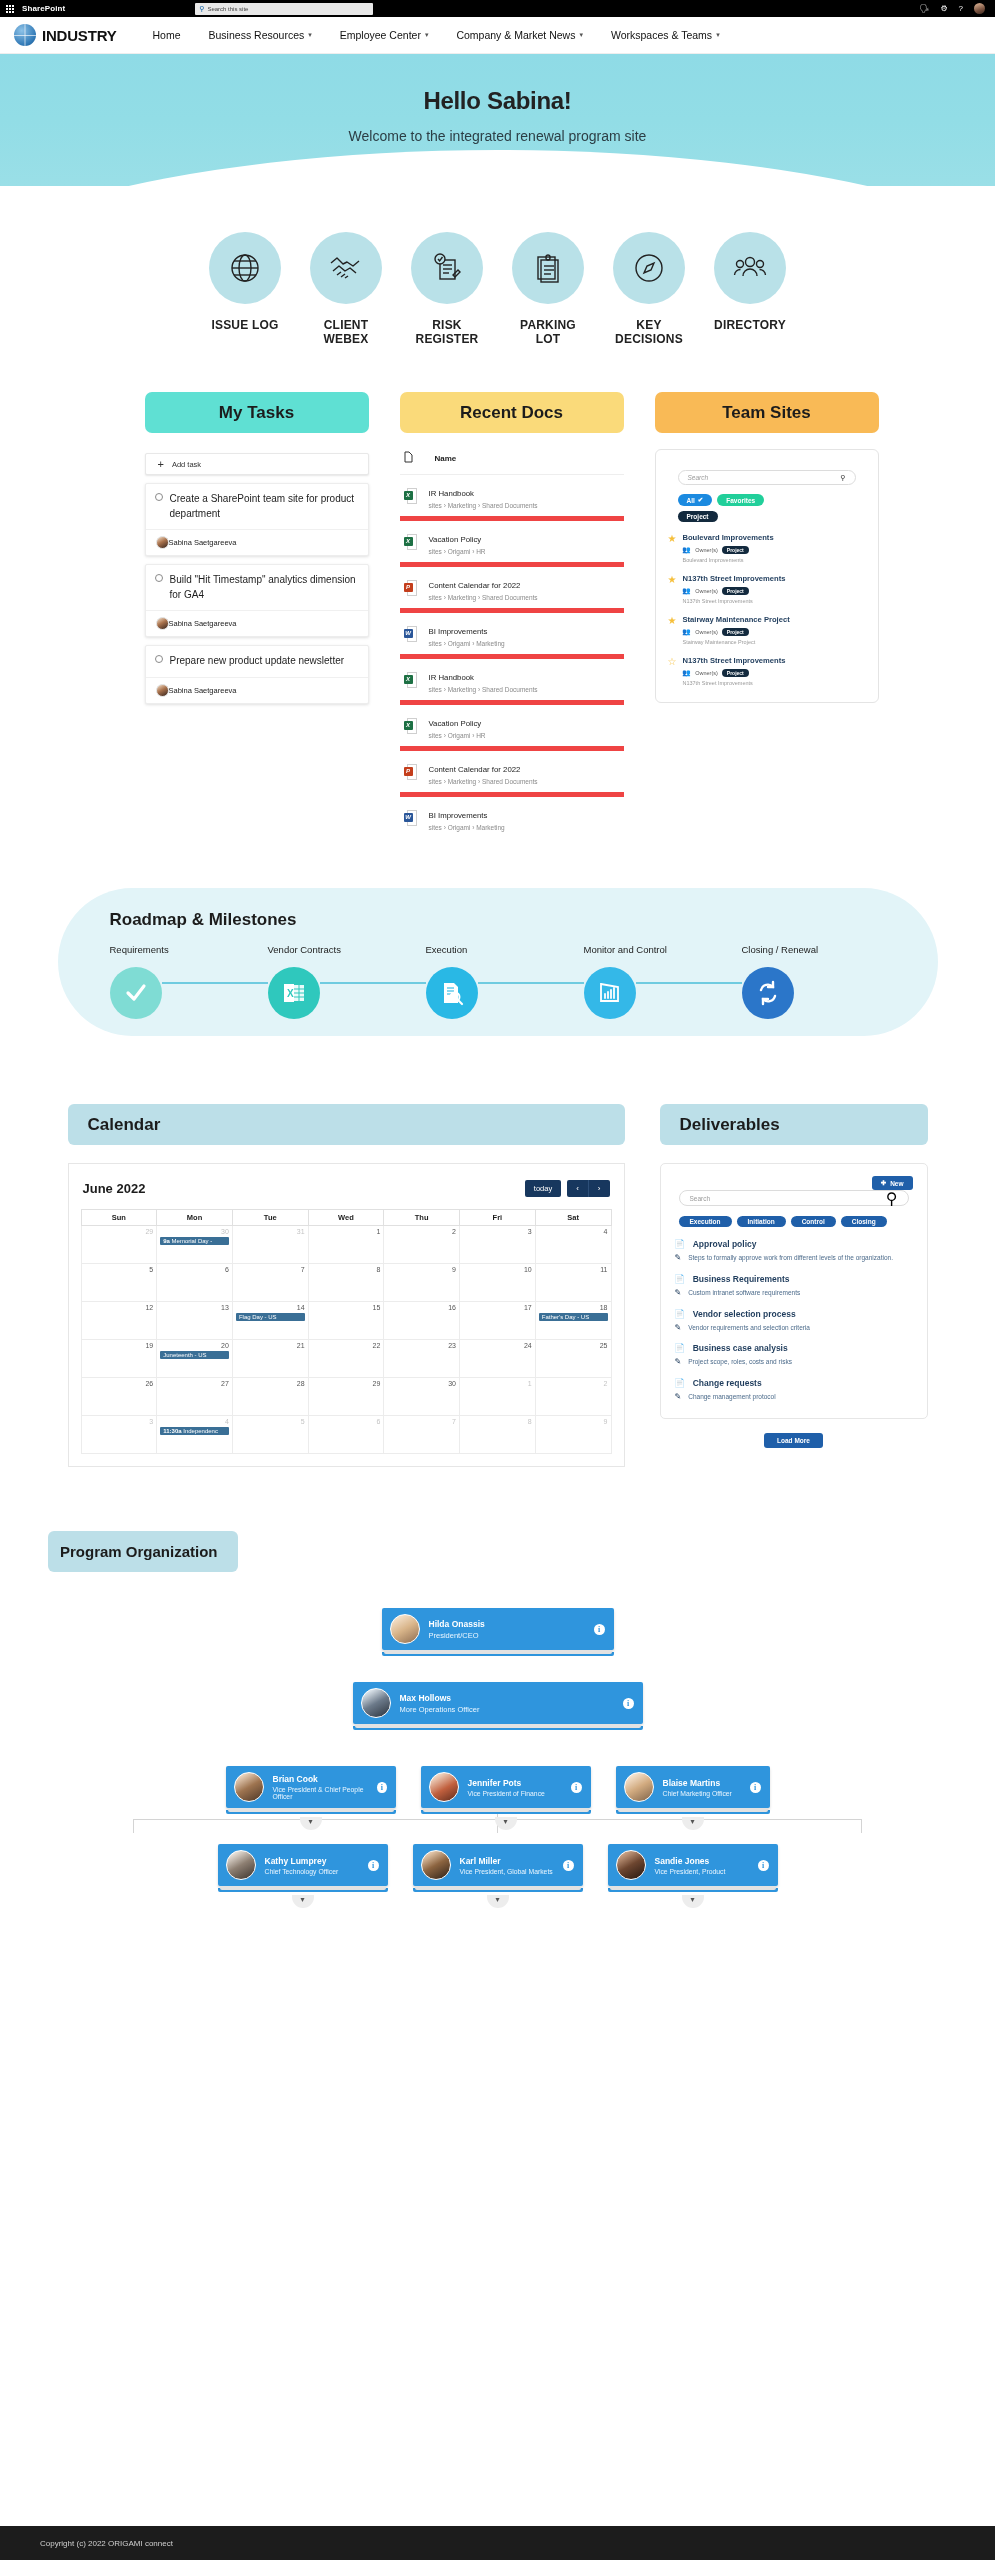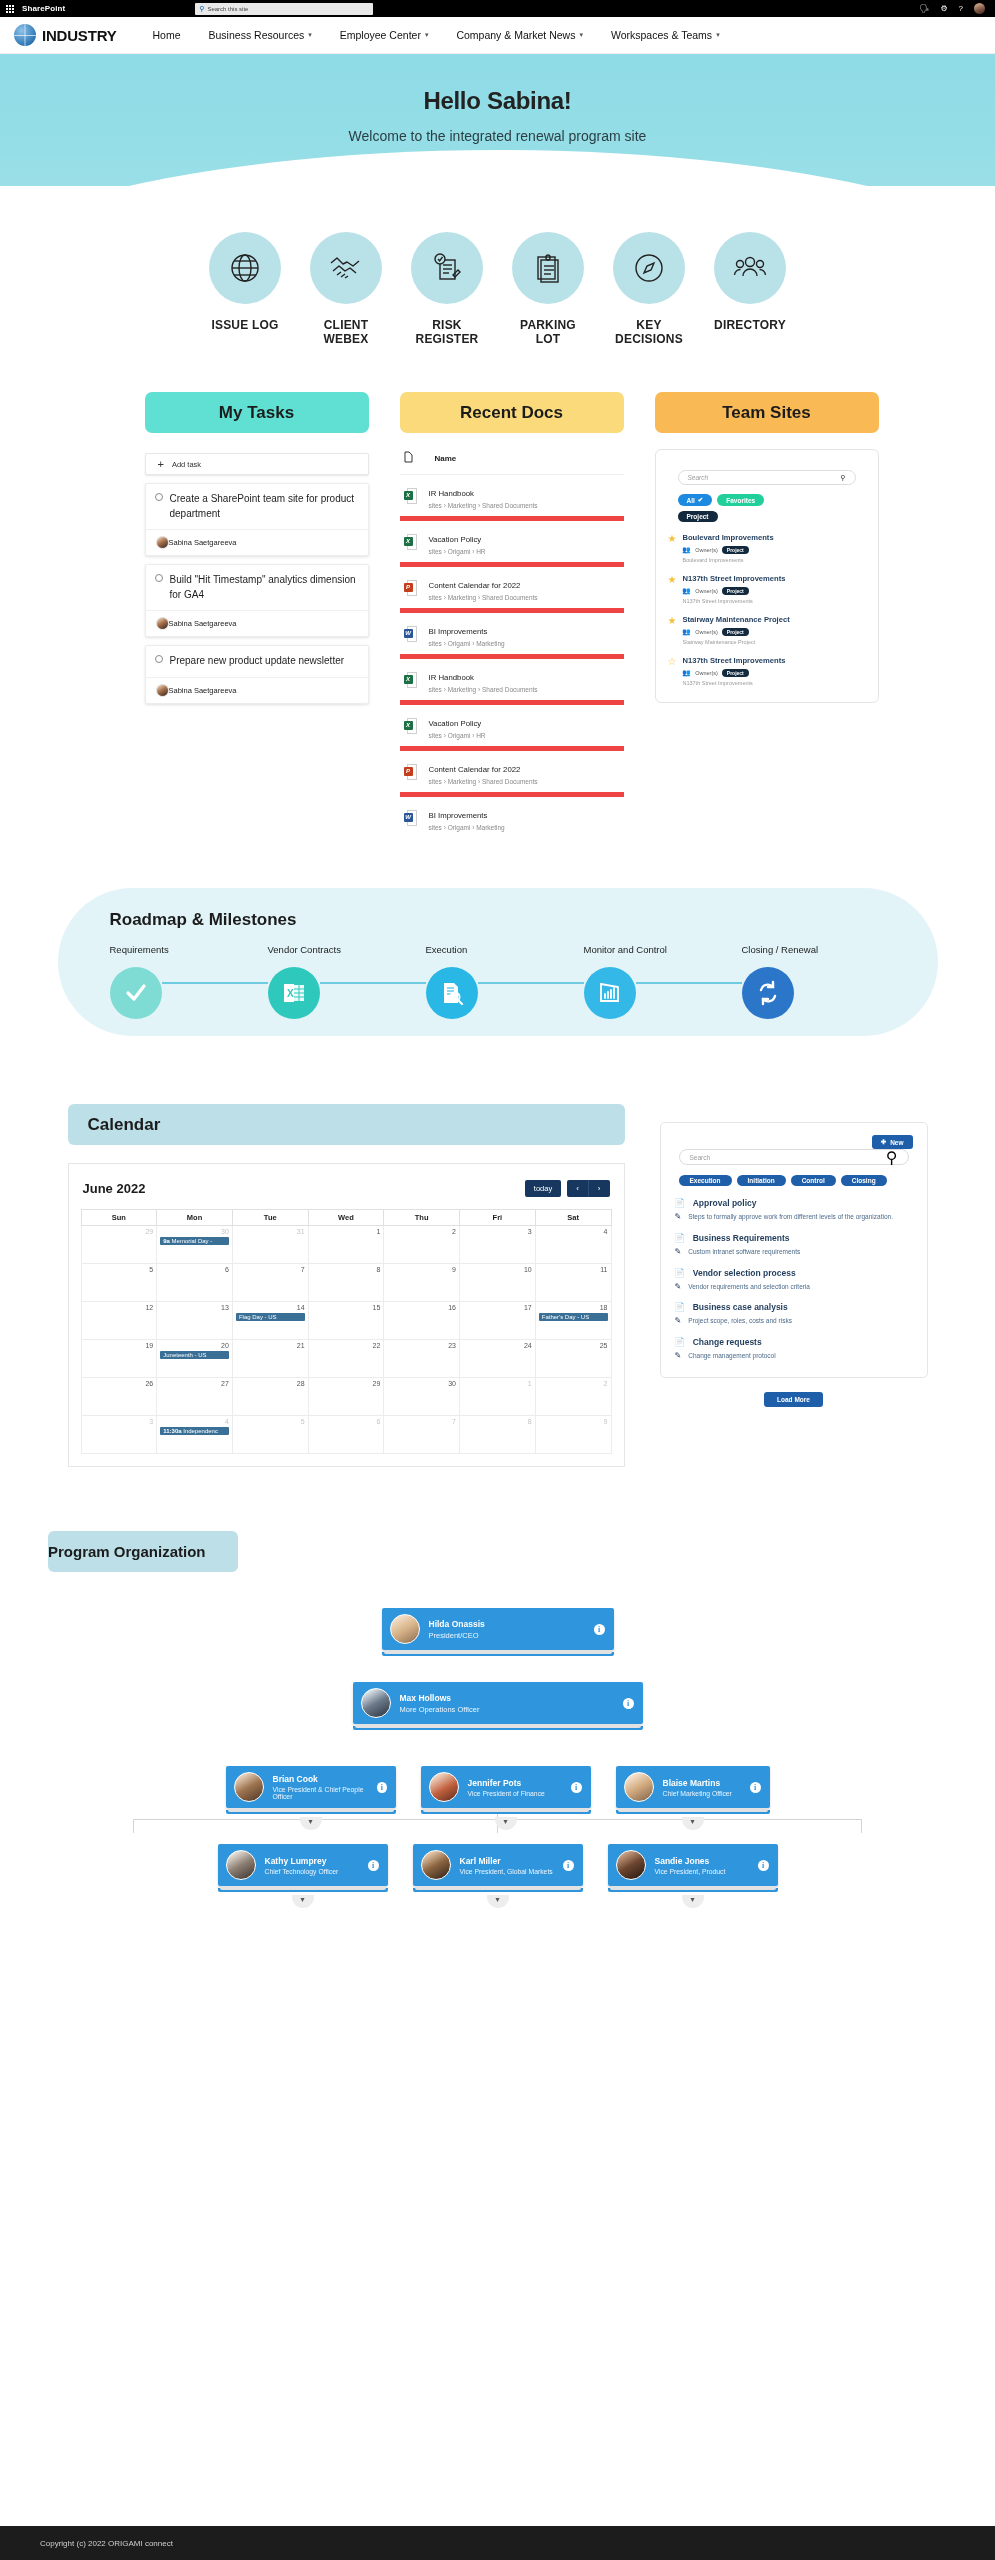--- a/index.html
+++ b/index.html
@@ -158,21 +158,21 @@
   .doc-glyph{font-size:9px;color:#1f3c5c;}
   .del-title{font-size:8.5px;font-weight:700;color:#1f3c5c;}
   .del-d{display:flex;gap:7px;margin-top:4px;}
   .edit-glyph{font-size:8px;color:#1f3c5c;flex:0 0 auto;}
   .del-desc{font-size:6.5px;color:#4b6a8a;line-height:1.5;}
   .load-more{background:#1f5fa9;color:#fff;font-size:6.5px;font-weight:700;border-radius:3px;
      padding:4px 13px;display:block;margin:14px auto 0;width:max-content;}
 
   
   .org-hdr{width:190px;margin:64px 0 0 48px;height:41px;background:#bcdfe8;border-radius:6px;
-     display:flex;align-items:center;padding-left:0;font-size:15px;font-weight:800;color:#1c1c1c;}
+     display:flex;align-items:center;padding-left:12px;font-size:15px;font-weight:800;color:#1c1c1c;}
   .org{position:relative;margin-top:36px;padding-bottom:40px;}
   .org-row{display:flex;justify-content:center;gap:25px;}
   .node{width:auto;position:relative;}
   .node-box{background:#2f95dd;border-radius:2px;display:flex;align-items:center;gap:9px;
      padding:6px 9px 6px 8px;position:relative;box-shadow:0 2px 3px rgba(0,0,0,.15);}
   .node-box::after{content:"";position:absolute;left:2px;right:2px;bottom:-4px;height:4px;background:#e2e2e2;border-radius:0 0 2px 2px;}
   .node-pic{width:30px;height:30px;border-radius:50%;border:1px solid #fff;flex:0 0 auto;}
   .node-name{font-size:8.5px;font-weight:700;color:#fff;}
   .node-role{font-size:7.5px;color:#eaf6ff;margin-top:2px;}
   .node-info{margin-left:auto;width:11px;height:11px;border-radius:50%;background:#fff;color:#2f95dd;
@@ -771,20 +771,21 @@
               <td>
                 <span class="dnum out">9</span>
               </td>
             </tr>
           </tbody>
       </table>
     </div>
   </div>
 
   <div class="del-col">
+    <div class="panel-hdr">Deliverables</div>
     <div class="del-card">
       <span class="btn-new">
         <span>✚</span>
         <span>New</span>
       </span>
       <div class="del-search">
         <span>Search</span>
         <span class="mag">⚲</span>
       </div>
       <div class="del-pills">

